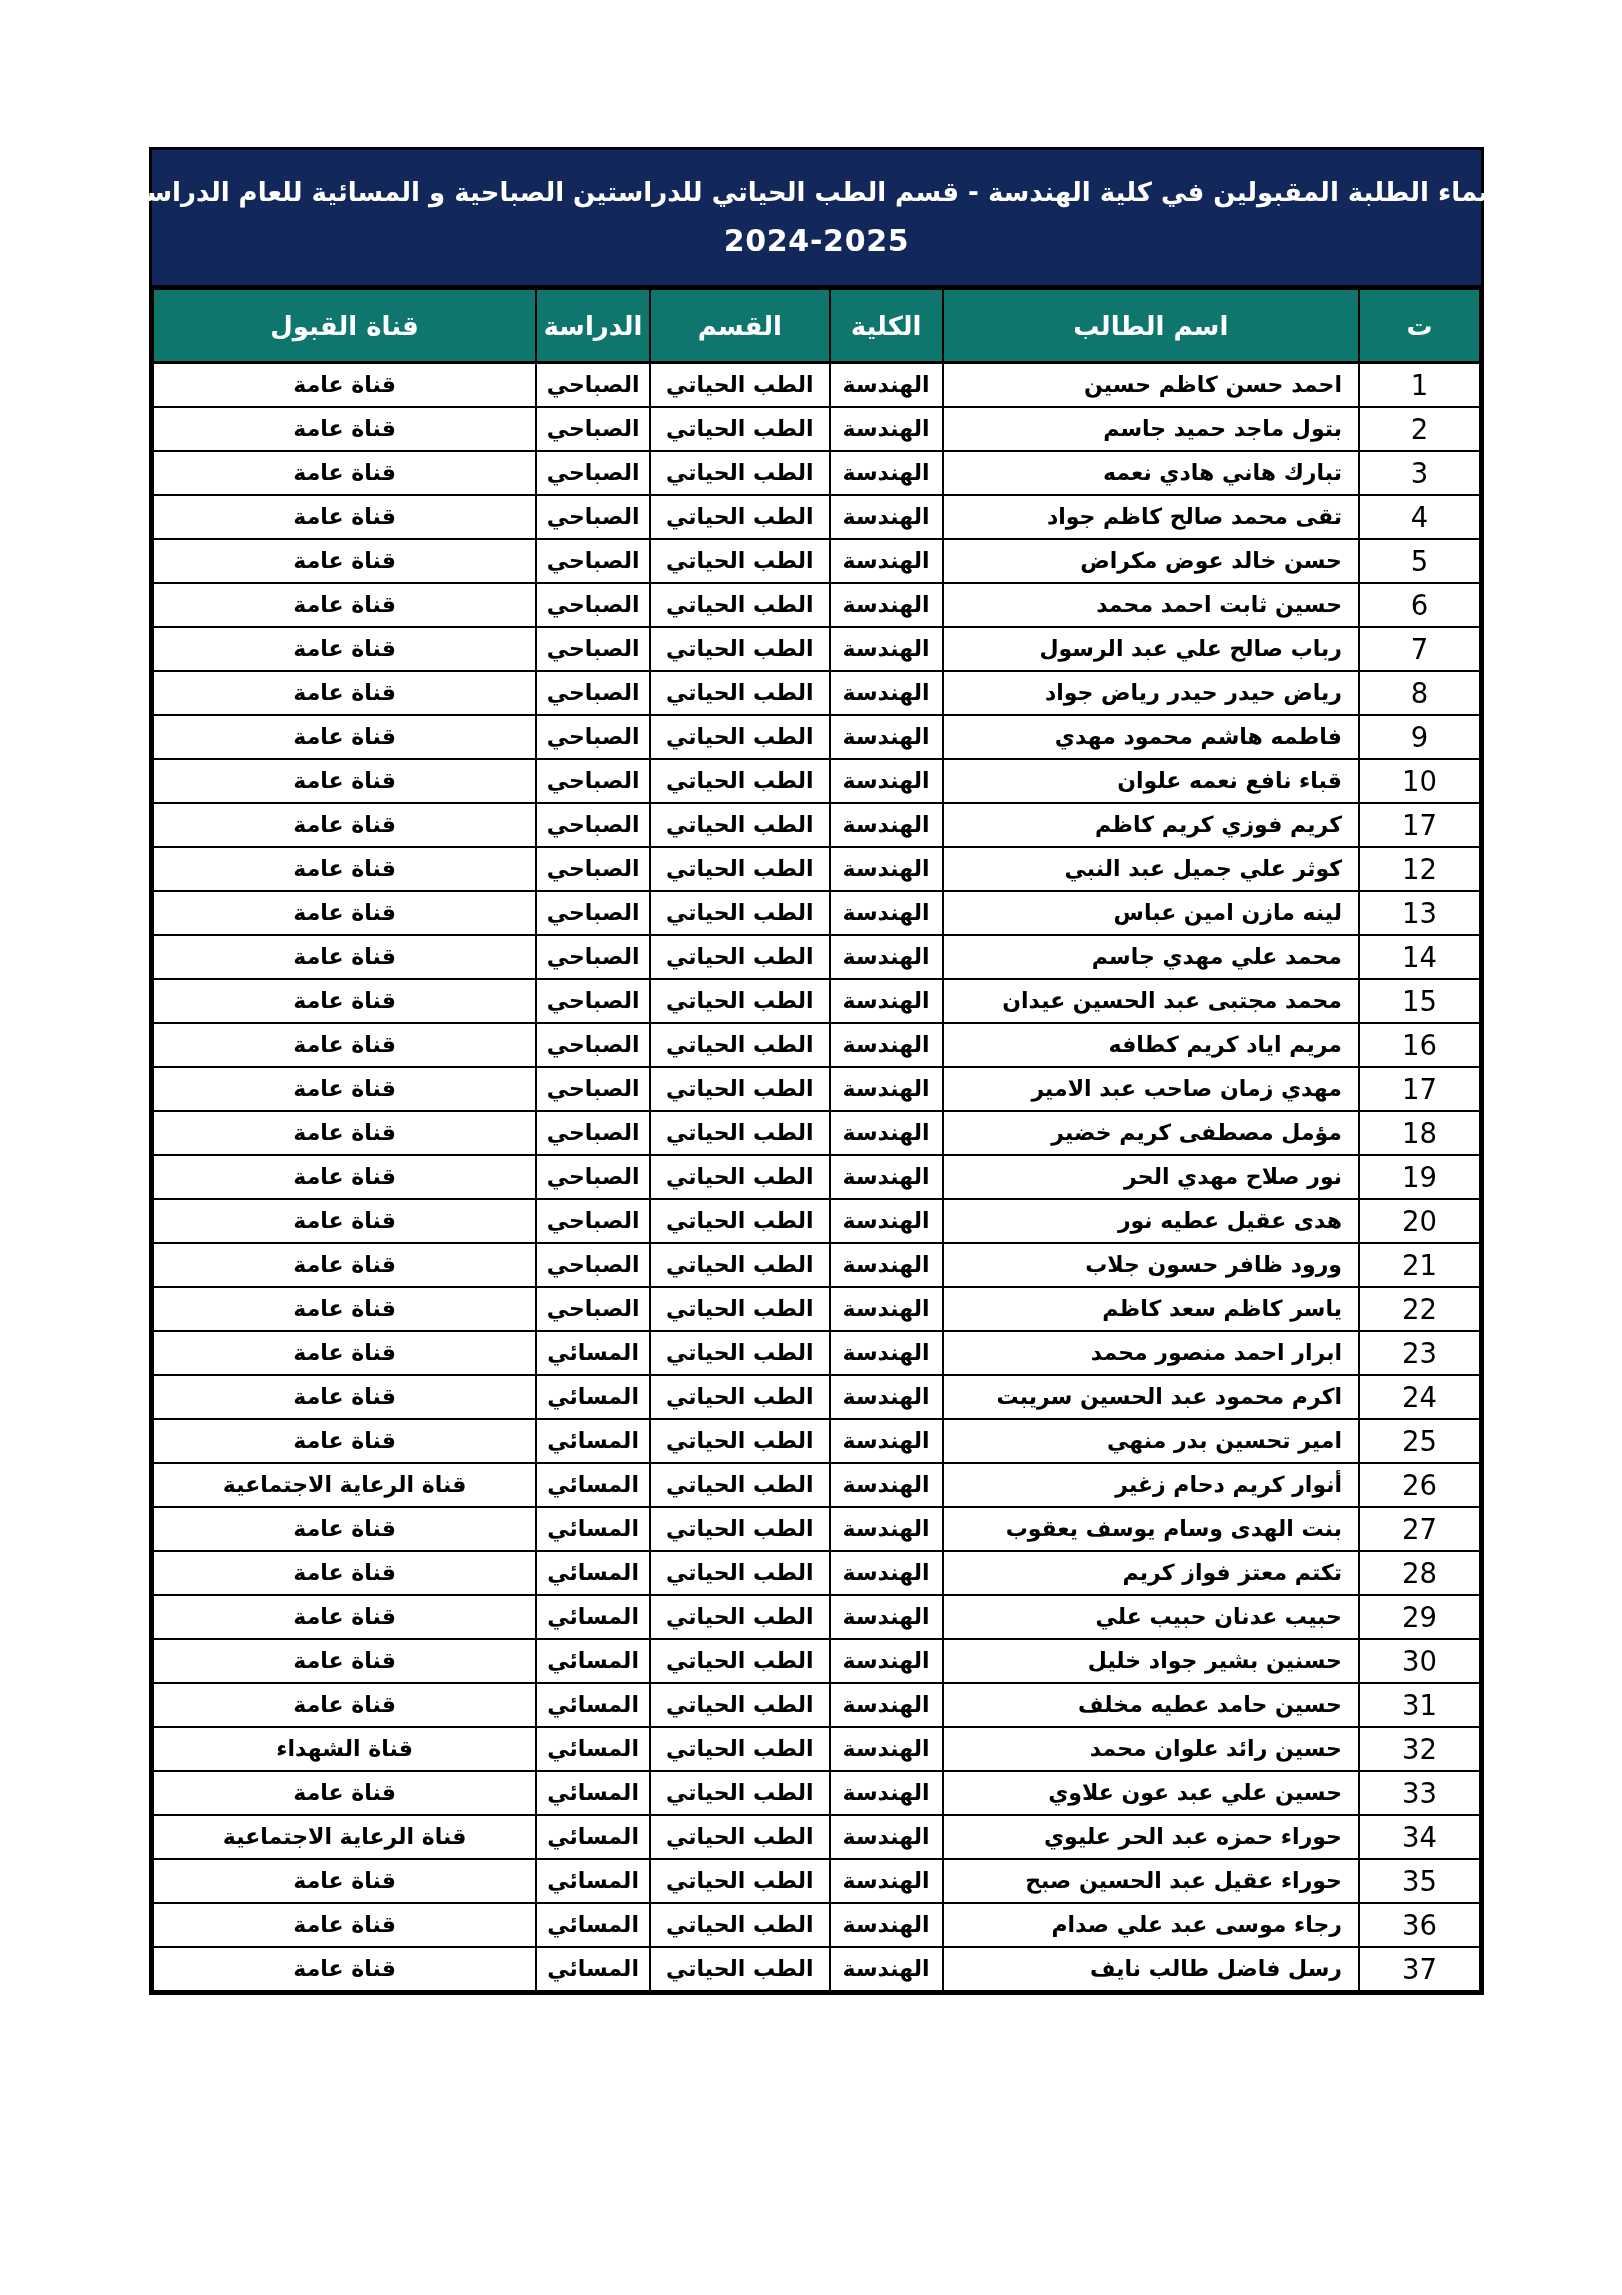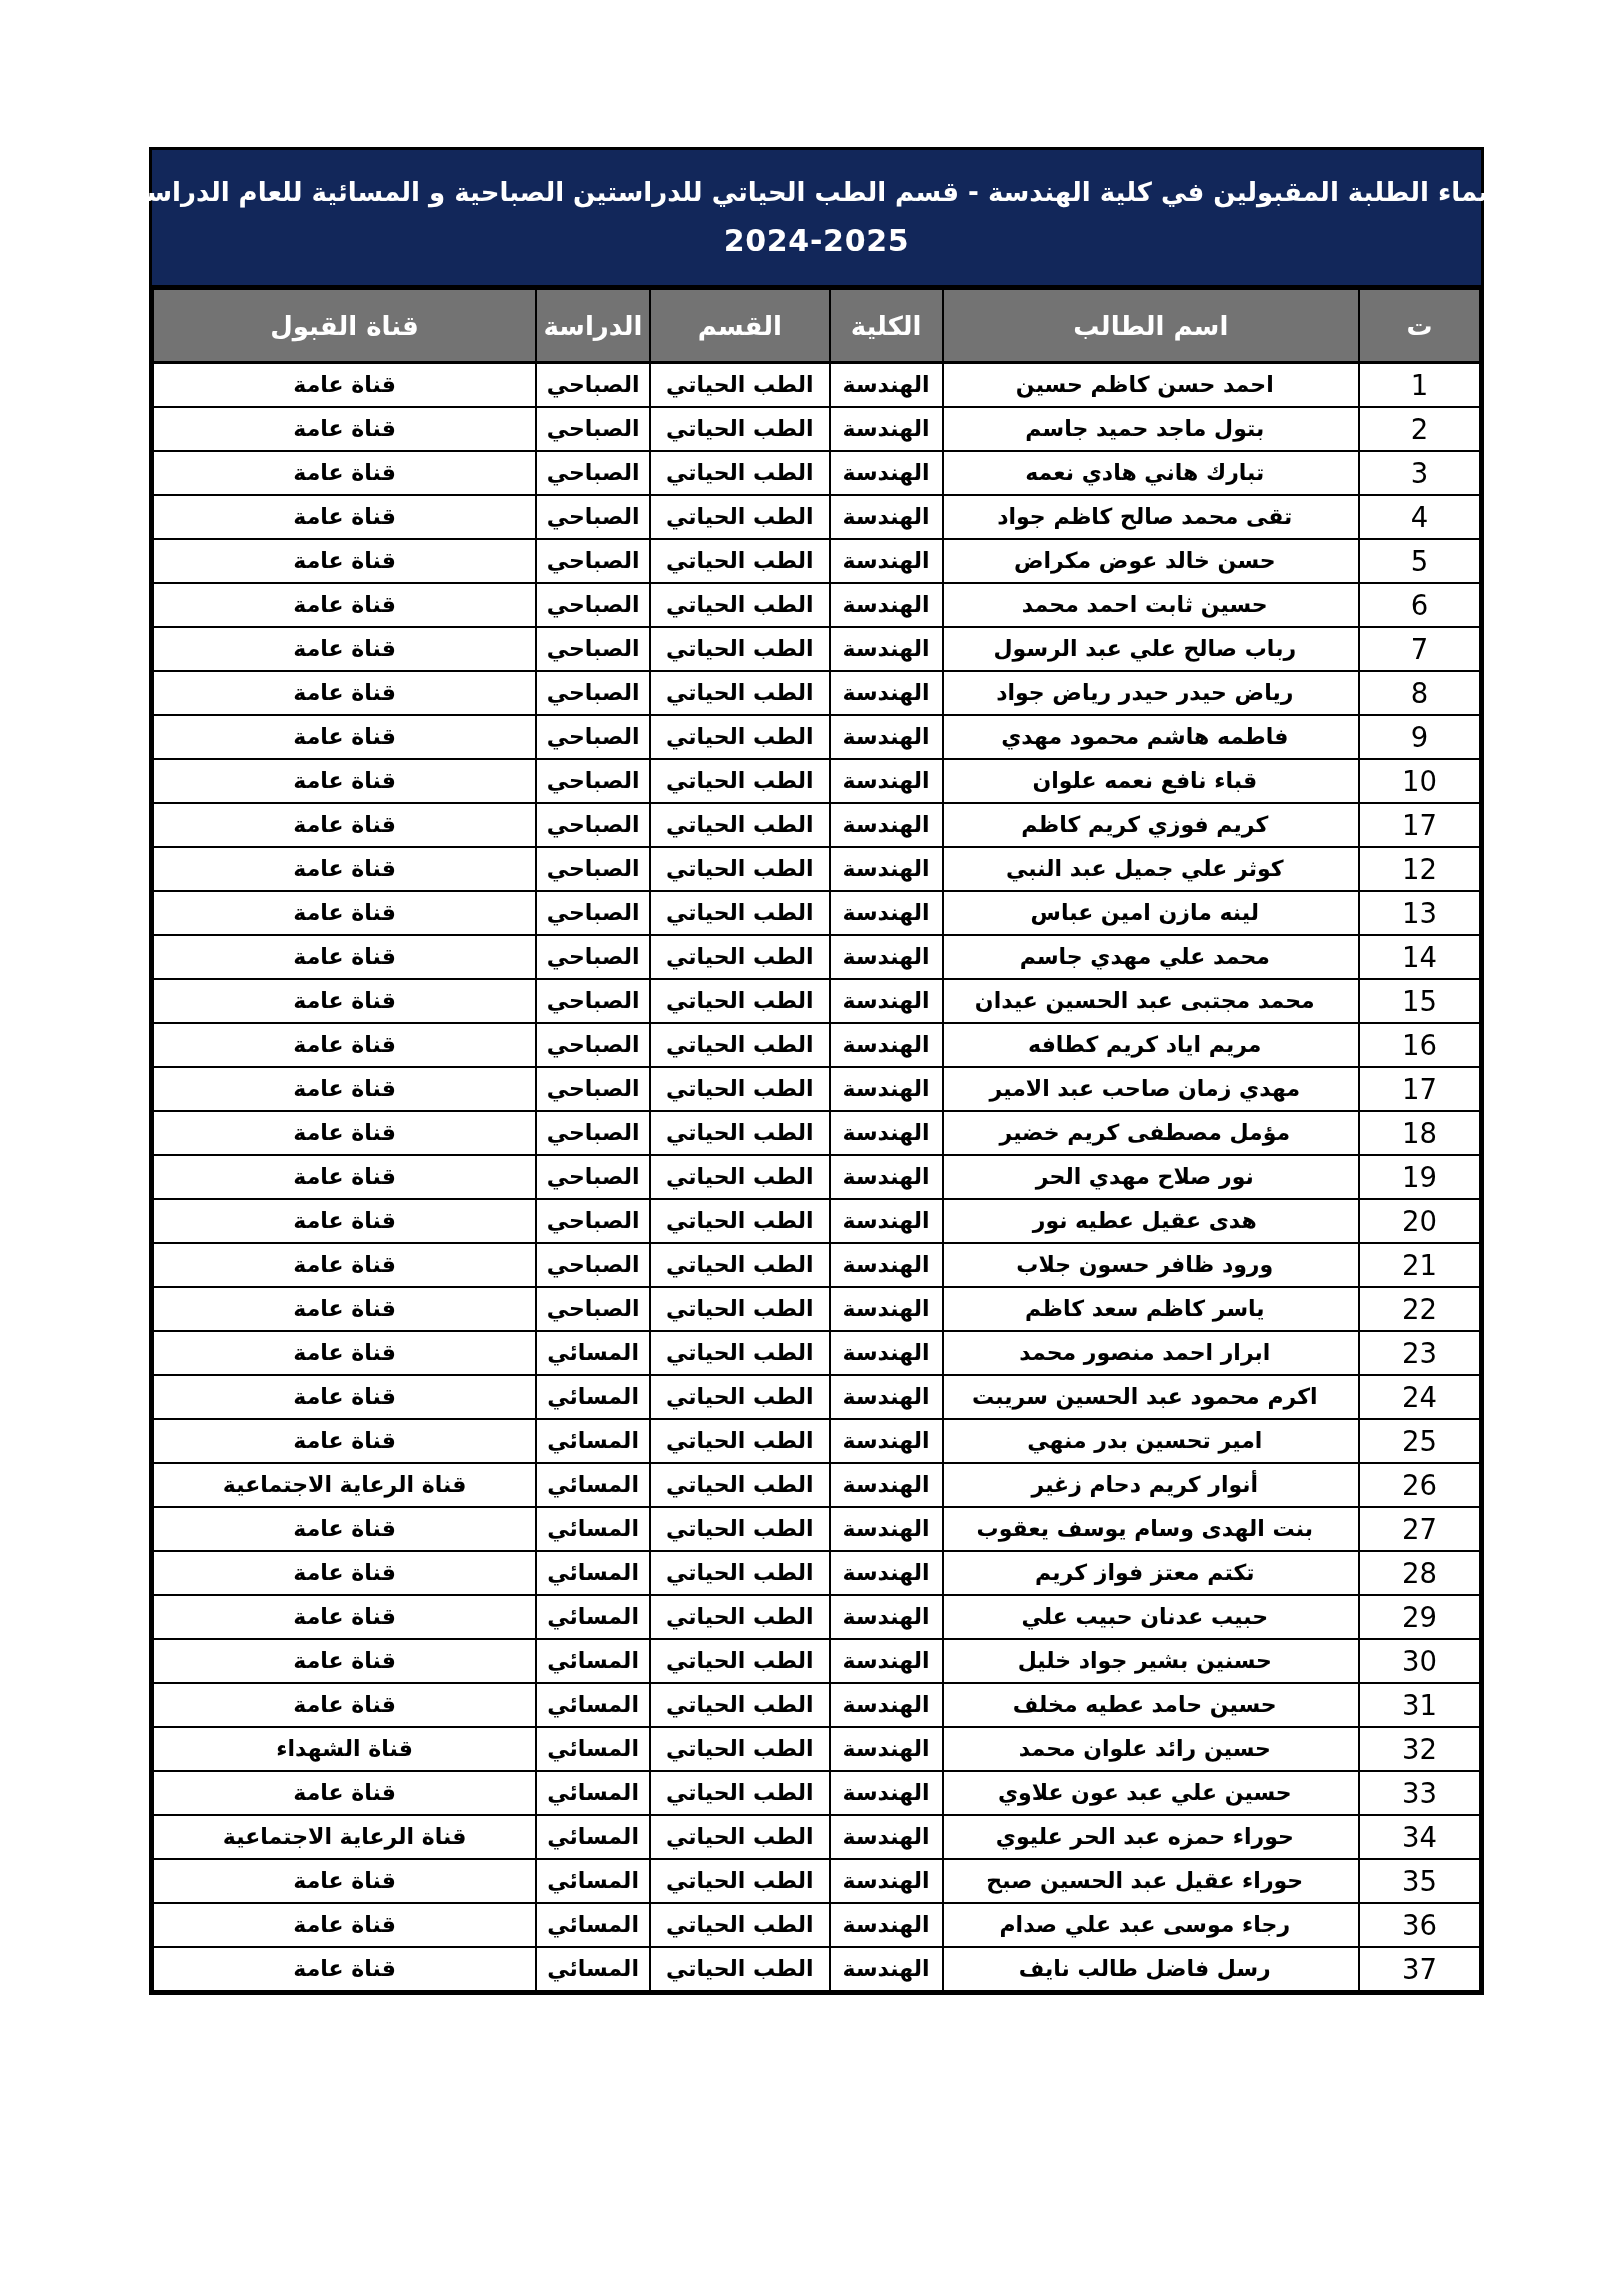--- a/index.html
+++ b/index.html
@@ -46,21 +46,21 @@
     direction: ltr;
     unicode-bidi: isolate;
     letter-spacing: 0.7px;
   }
   table.students {
     width: 100%;
     border-collapse: collapse;
     table-layout: fixed;
   }
   table.students th {
-    background: #737373;
+    background: #0f766e;
     color: #ffffff;
     font-size: 26px;
     font-weight: bold;
     height: 71px;
     border: 2px solid #000000;
     border-bottom-width: 3.3px;
     padding: 0;
   }
   table.students td {
     height: 44px;
@@ -71,21 +71,21 @@
     font-weight: bold;
     color: #000000;
     text-align: center;
     vertical-align: middle;
     padding: 0 3.9px;
     box-sizing: border-box;
     overflow: hidden;
     white-space: nowrap;
   }
   table.students td.cell-name {
-    text-align: center;
+    text-align: right;
     padding-right: 16px;
   }
   table.students td.cell-no {
     font-size: 27.5px;
     font-weight: normal;
   }
 </style>
 </head>
 <body>
 

